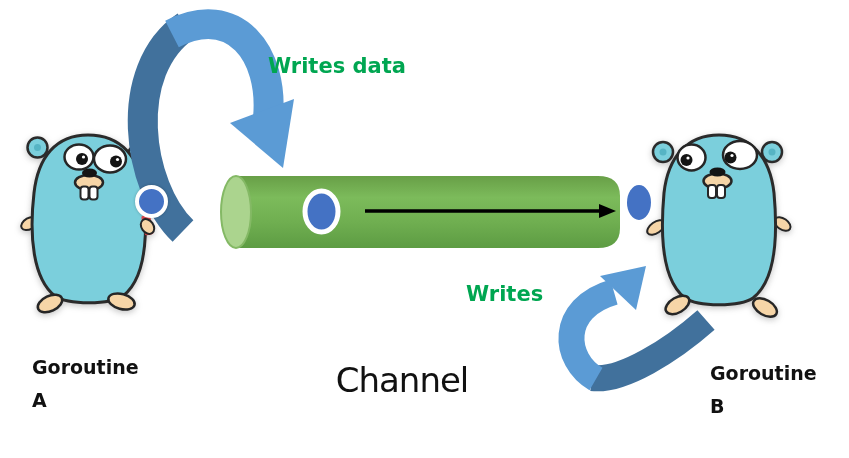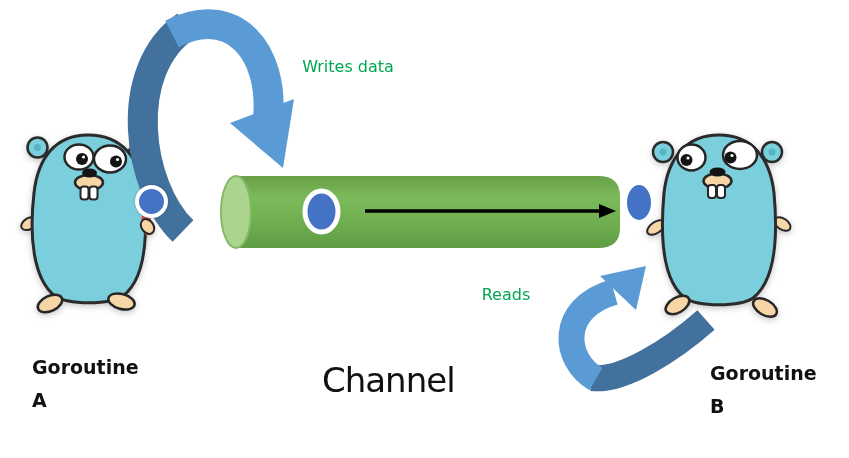--- a/index.html
+++ b/index.html
@@ -1,22 +1,22 @@
 <!DOCTYPE html>
 <html><head>
 <meta charset="utf-8">
 <style>
   html,body{margin:0;padding:0;}
   body{width:849px;height:458px;background:#ffffff;position:relative;overflow:hidden;
        font-family:"DejaVu Sans",sans-serif;}
   .abs{position:absolute;}
   svg{overflow:visible;display:block;}
-  .lbl-green{color:#00a651;font-weight:normal;font-size:16px;text-align:center;line-height:25px;}
+  .lbl-green{color:#00a651;font-weight:bold;font-size:21px;text-align:left;line-height:25px;}
   .lbl-goroutine{color:#111;font-weight:bold;font-size:19px;text-align:left;line-height:23px;}
-  .lbl-channel{color:#111;font-size:34px;text-align:left;letter-spacing:-1px;}
+  .lbl-channel{color:#111;font-size:34px;text-align:center;letter-spacing:-1px;}
   .gopher{filter:drop-shadow(0 2px 3px rgba(90,90,90,0.35));}
   .data-dot{background:#4472c4;border-radius:50%;box-sizing:border-box;}
   .ringed{border:4px solid #ffffff;box-shadow:0 0 3px rgba(0,0,0,0.25);}
 </style>
 </head>
 <body>
 
 <svg class="abs" style="left:212px;top:171px;" width="420" height="82" viewBox="0 0 420 82">
   <defs>
     <linearGradient id="cylGrad" x1="0" y1="0" x2="0" y2="1">
@@ -94,21 +94,21 @@
     <polygon points="646,266 600,276 636,310" fill="#5b9bd5"></polygon>
   </g>
 </svg>
 
 <div class="abs data-dot ringed" style="left:135px;top:185px;width:33px;height:33px;"></div>
 <div class="abs data-dot" style="left:627px;top:185px;width:24px;height:35px;"></div>
 
 <div class="abs lbl-green" style="left:268px;top:54px;width:160px;">Writes data</div>
 
 <div class="abs lbl-green" style="left:466px;top:282px;width:80px;">
-  <div>Reads</div>
+  <div>Writes</div>
 </div>
 
 <div class="abs lbl-channel" style="left:322px;top:360px;width:160px;">Channel</div>
 
 <div class="abs lbl-goroutine" style="left:32px;top:356px;width:125px;">
   <div>Goroutine</div>
   <div style="margin-top:10px;">A</div>
 </div>
 
 <div class="abs lbl-goroutine" style="left:710px;top:362px;width:125px;">

